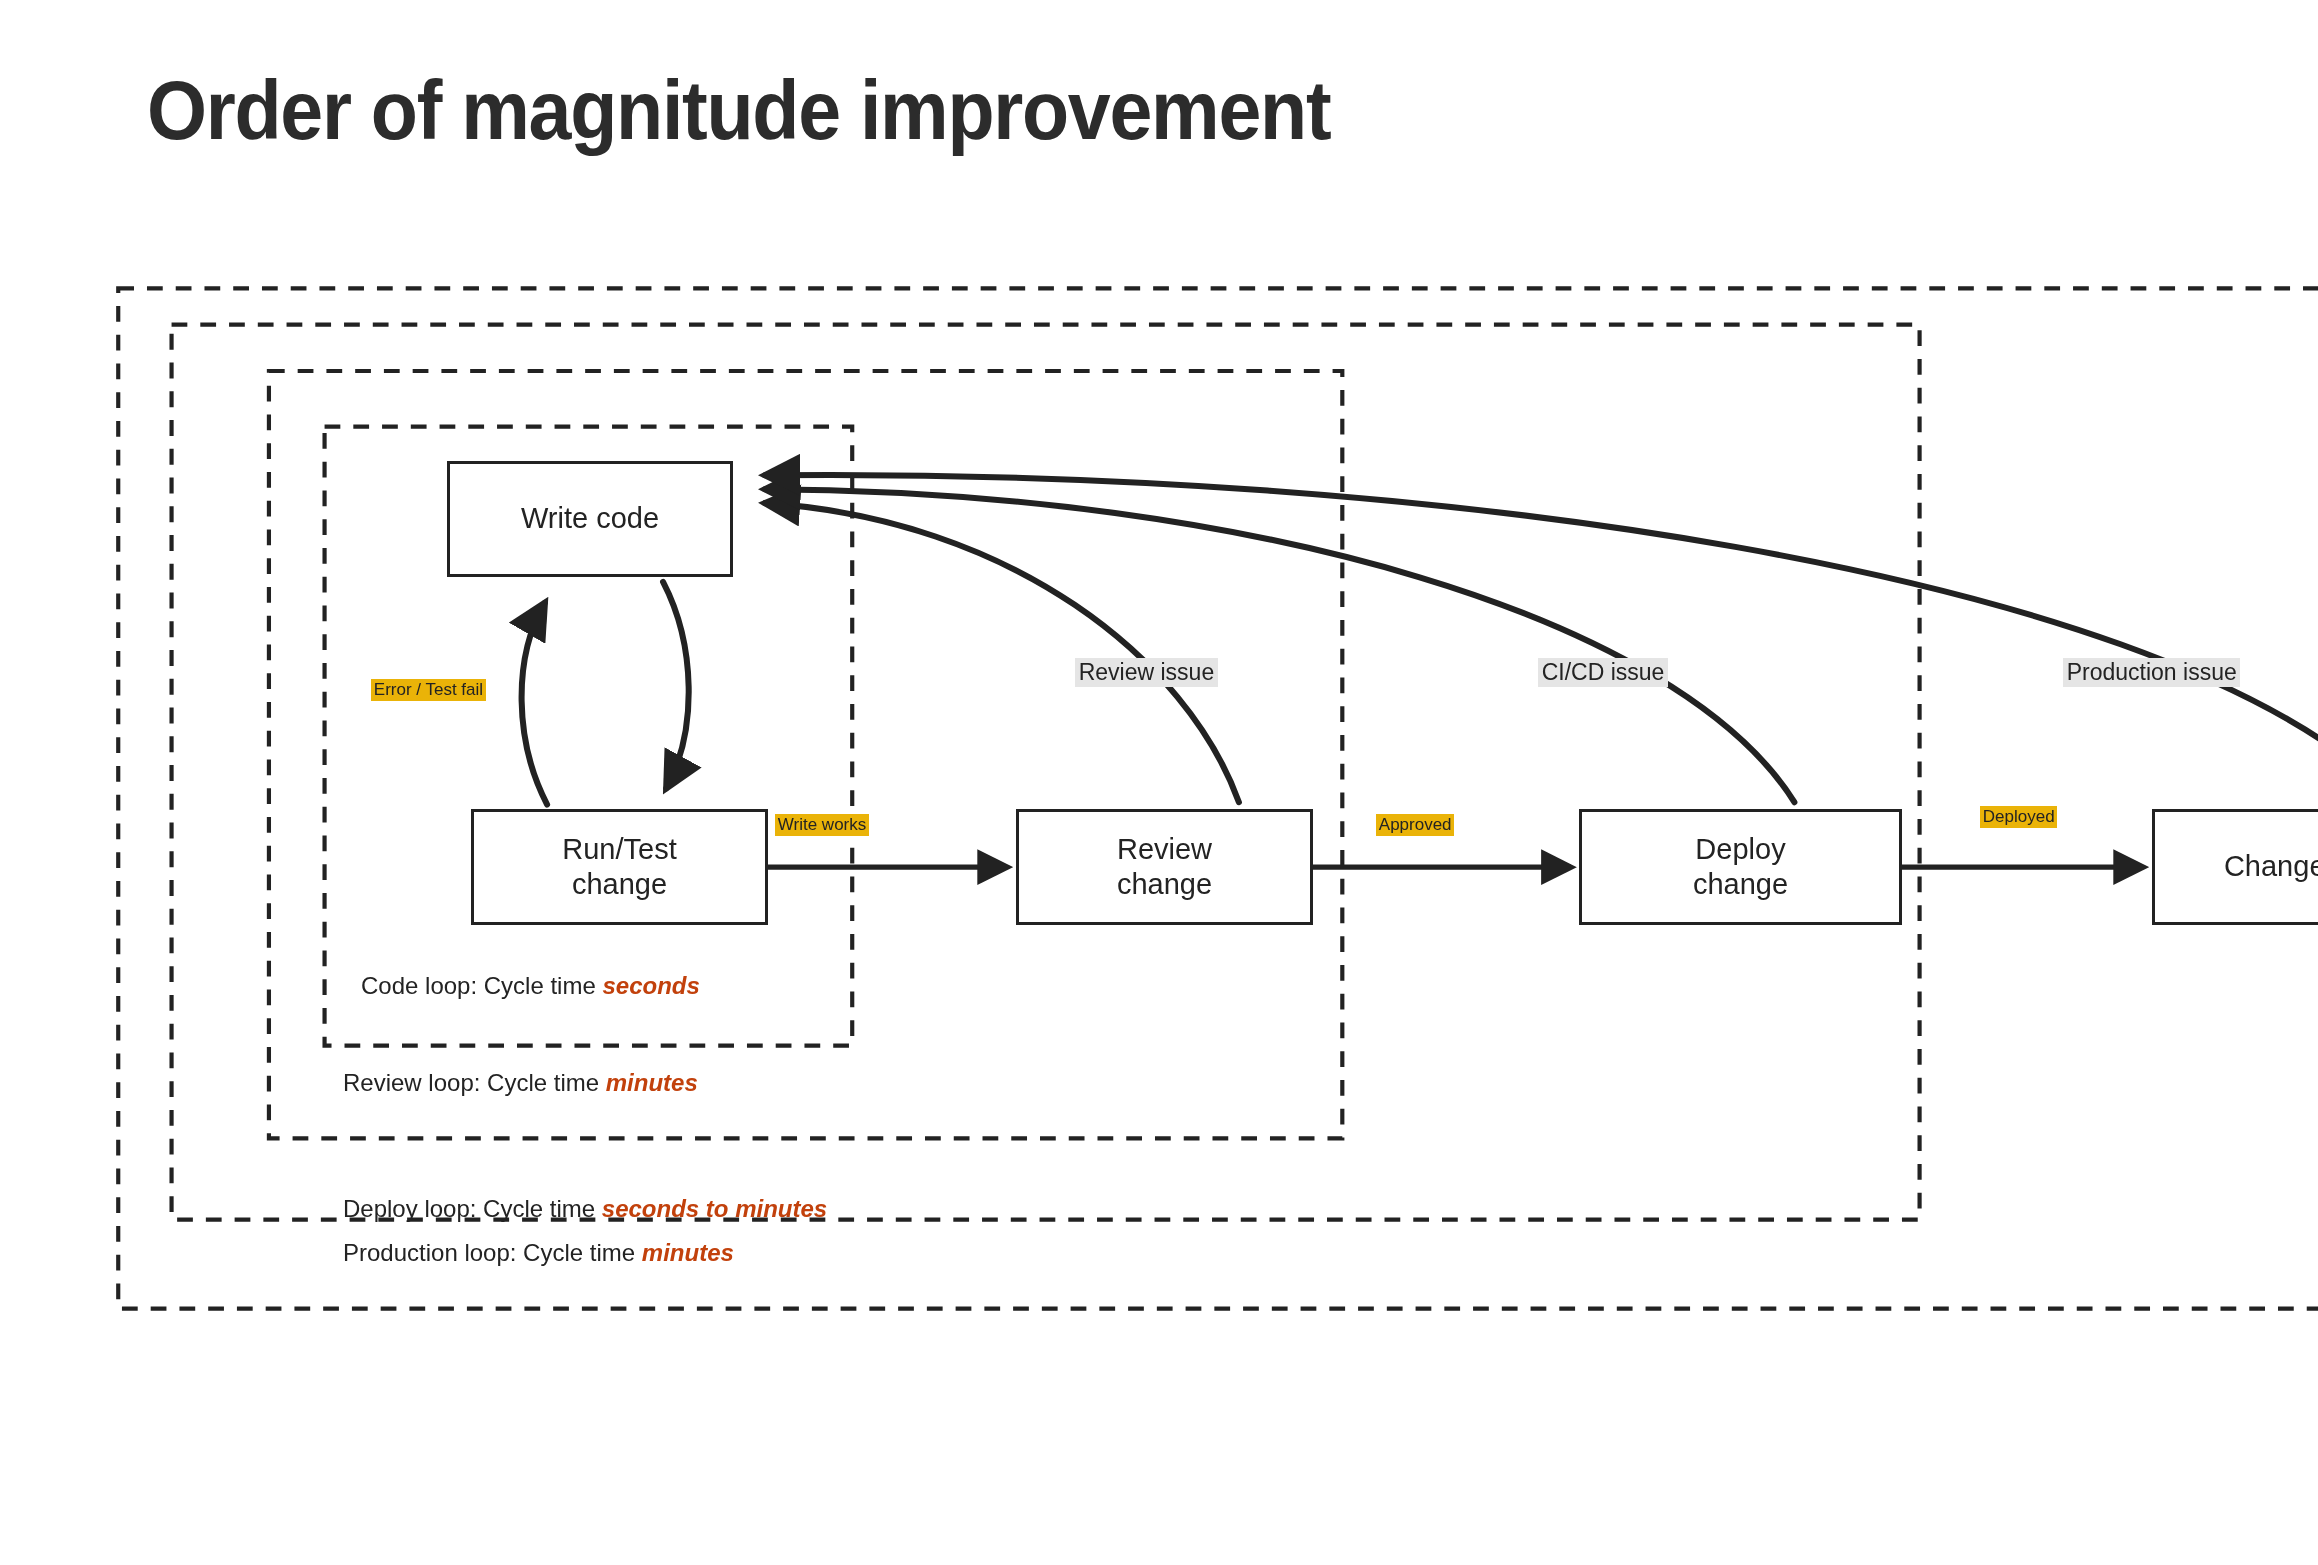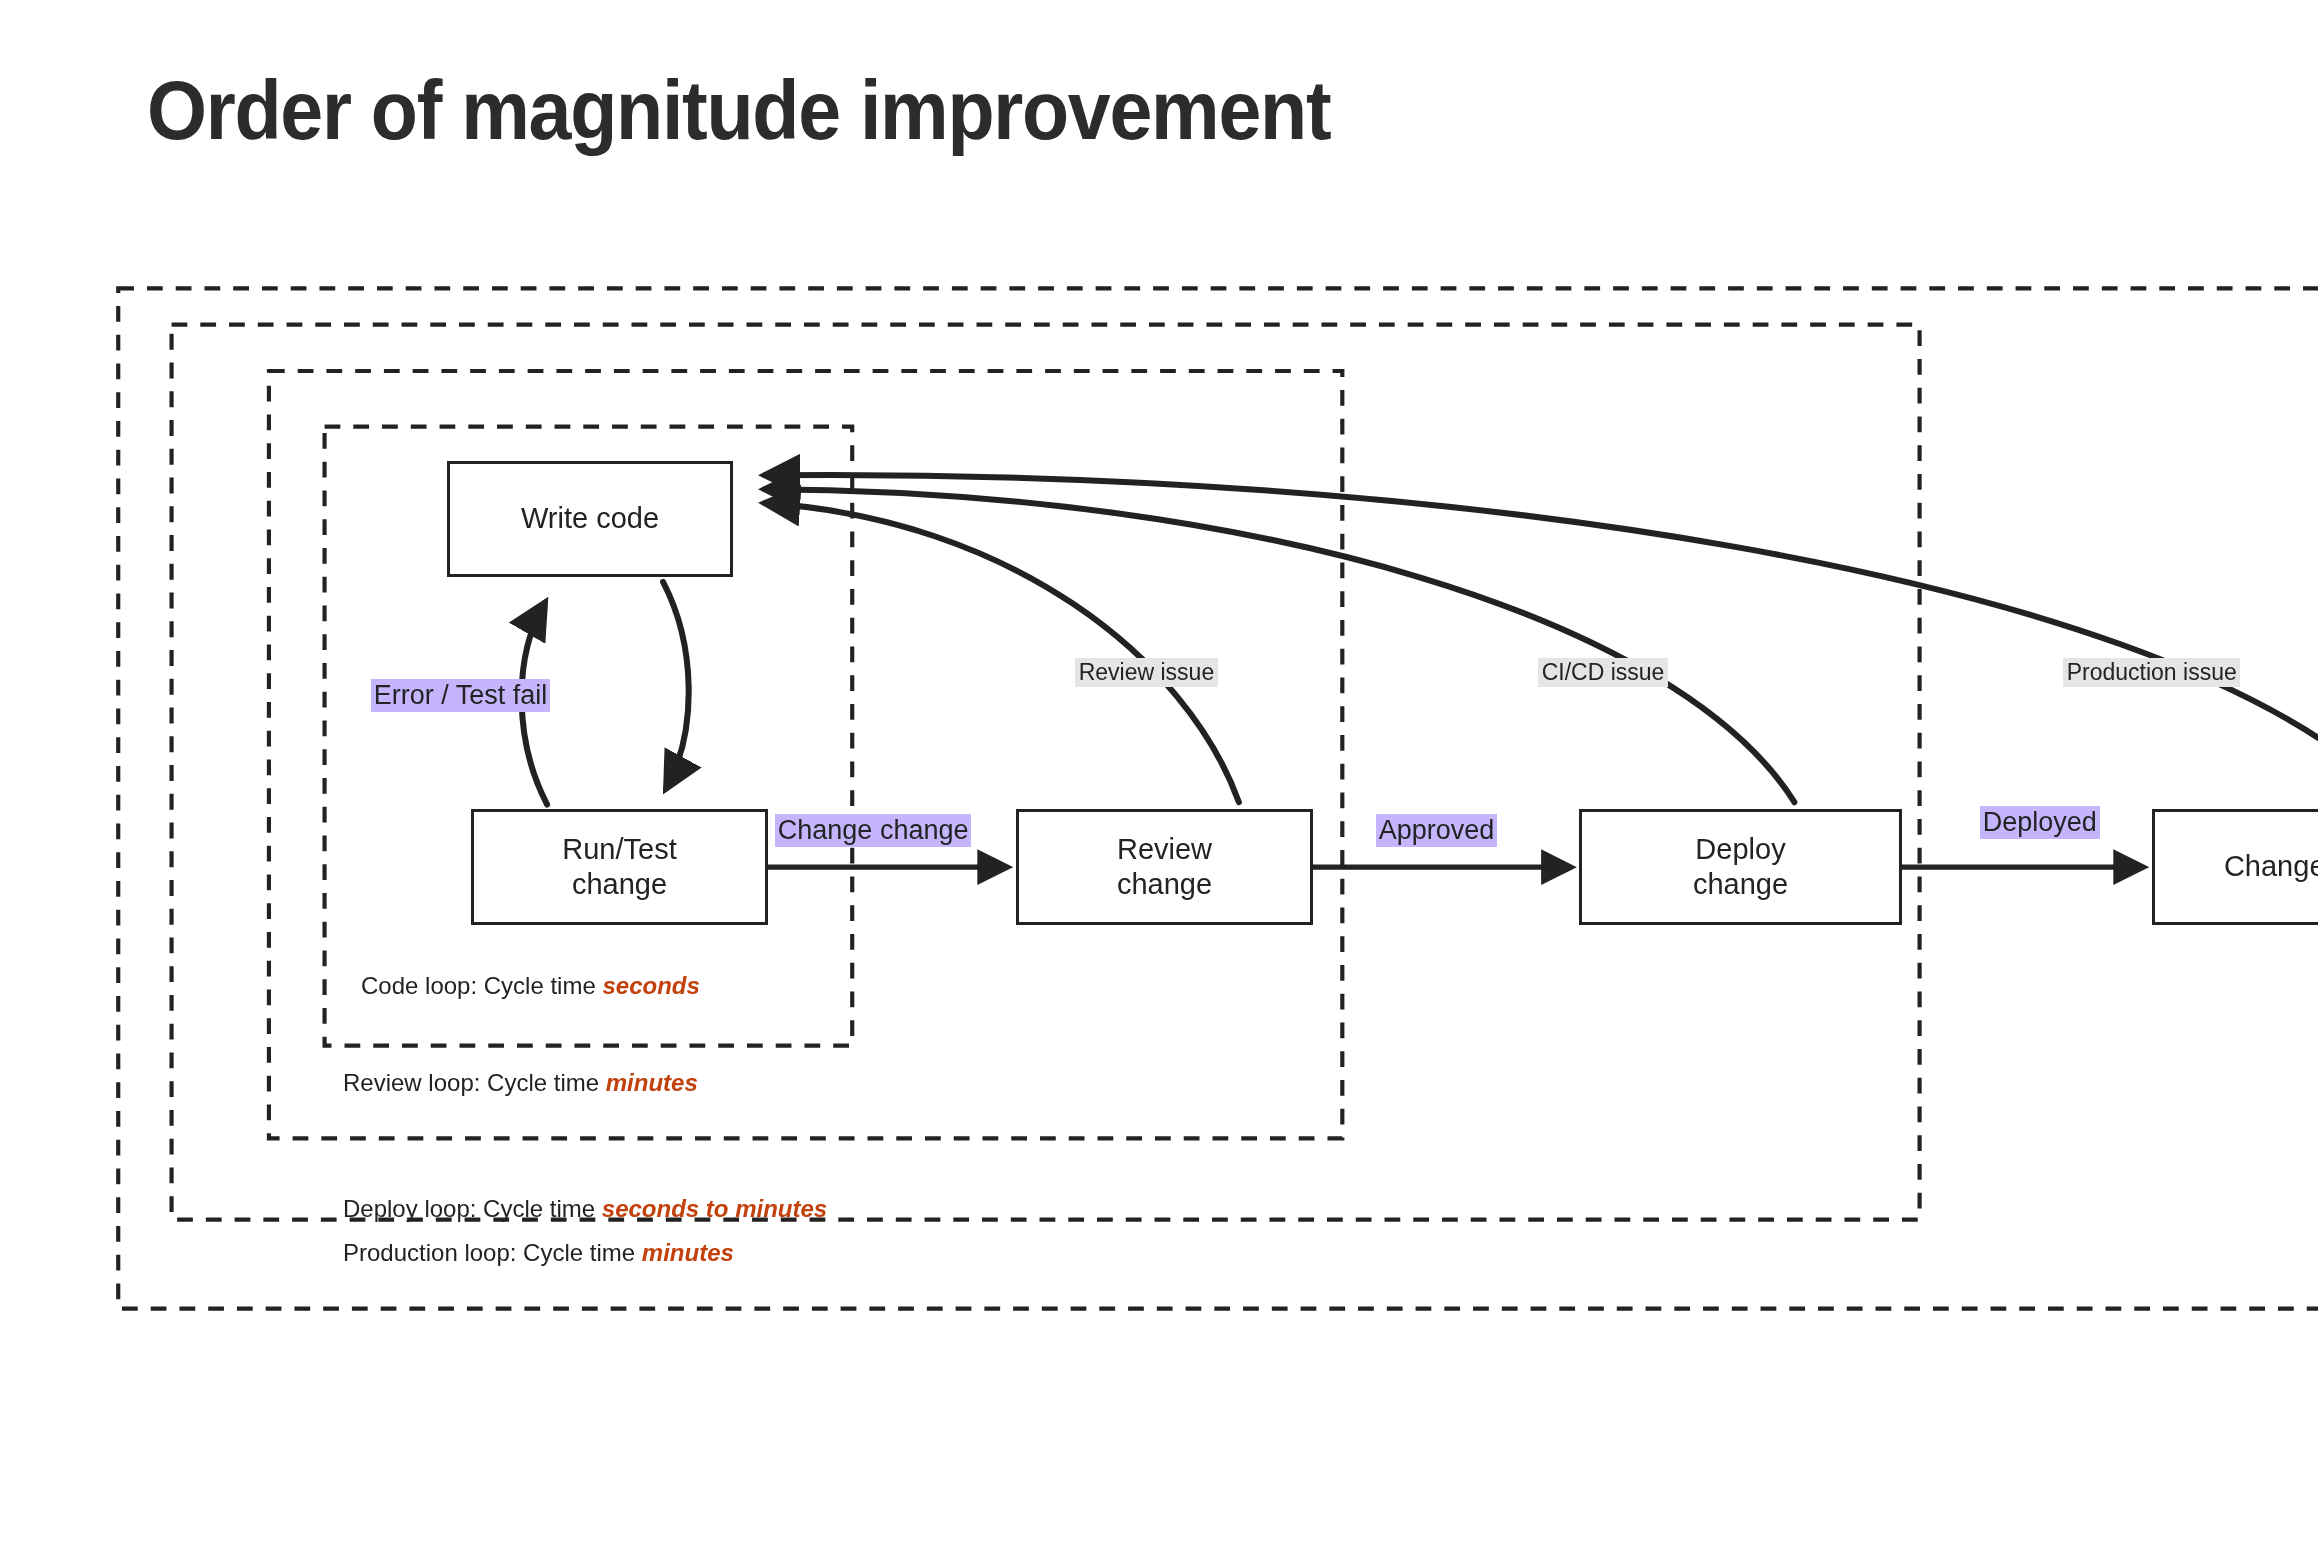--- a/index.html
+++ b/index.html
@@ -28,24 +28,24 @@
     box-sizing:border-box;
     display:flex;align-items:center;justify-content:center;
     text-align:center;
     font-size:29px;
     line-height:1.22;
     color:#232323;
     letter-spacing:0px;
   }
   .edgelabel{
     position:absolute;
-    font-size:27px;
+    font-size:17px;
     color:#232323;
     white-space:nowrap;
-    background:#c4b5fd;
+    background:#eab308;
     padding:0.9px 2.8px;
   }
   .curvelabel{
     position:absolute;
     font-size:23px;
     color:#232323;
     white-space:nowrap;
     background:#e5e5e5;
     padding:0.9px 3.7px;
   }
@@ -102,21 +102,21 @@
     <span>Review<br>change</span>
   </div>
   <div class="nodebox" style="left:1579px;top:809px;width:323px;height:116px;">
     <span>Deploy<br>change</span>
   </div>
   <div class="nodebox" style="left:2152px;top:809px;width:297px;height:116px;">
     <span>Change live</span>
   </div>
 
   <div class="edgelabel" style="left:371px;top:679px;">Error / Test fail</div>
-  <div class="edgelabel" style="left:775px;top:814px;">Change change</div>
+  <div class="edgelabel" style="left:775px;top:814px;">Write works</div>
   <div class="edgelabel" style="left:1376px;top:814px;">Approved</div>
   <div class="edgelabel" style="left:1939px;top:806px;margin-left:41px;">Deployed</div>
 
   <div class="curvelabel" style="left:1075px;top:658px;">Review issue</div>
   <div class="curvelabel" style="left:1538px;top:658px;">CI/CD issue</div>
   <div class="curvelabel" style="left:2063px;top:658px;">Production issue</div>
 
   <div class="looplabel" style="left:361px;top:972px;">
     <span>Code loop: Cycle time </span><span class="emph">seconds</span>
   </div>

